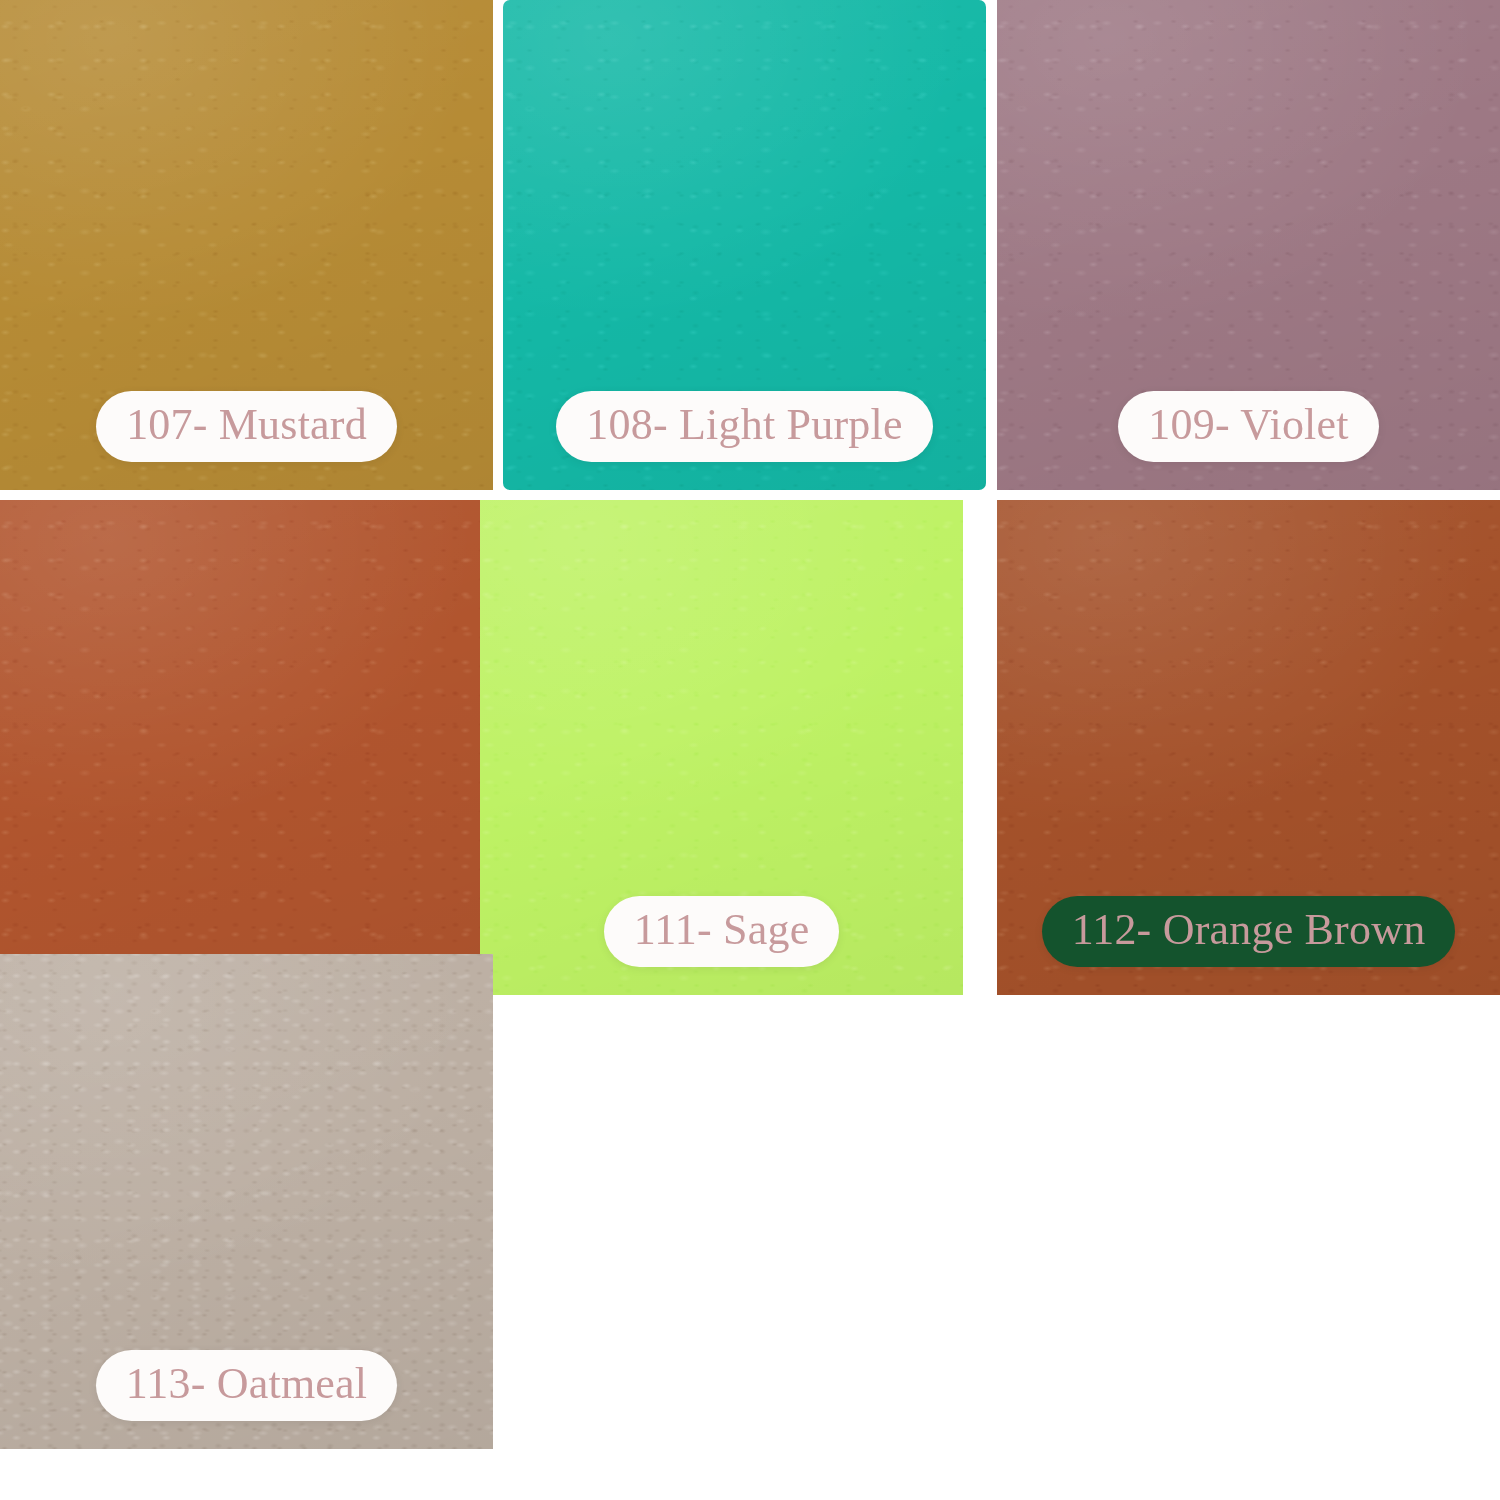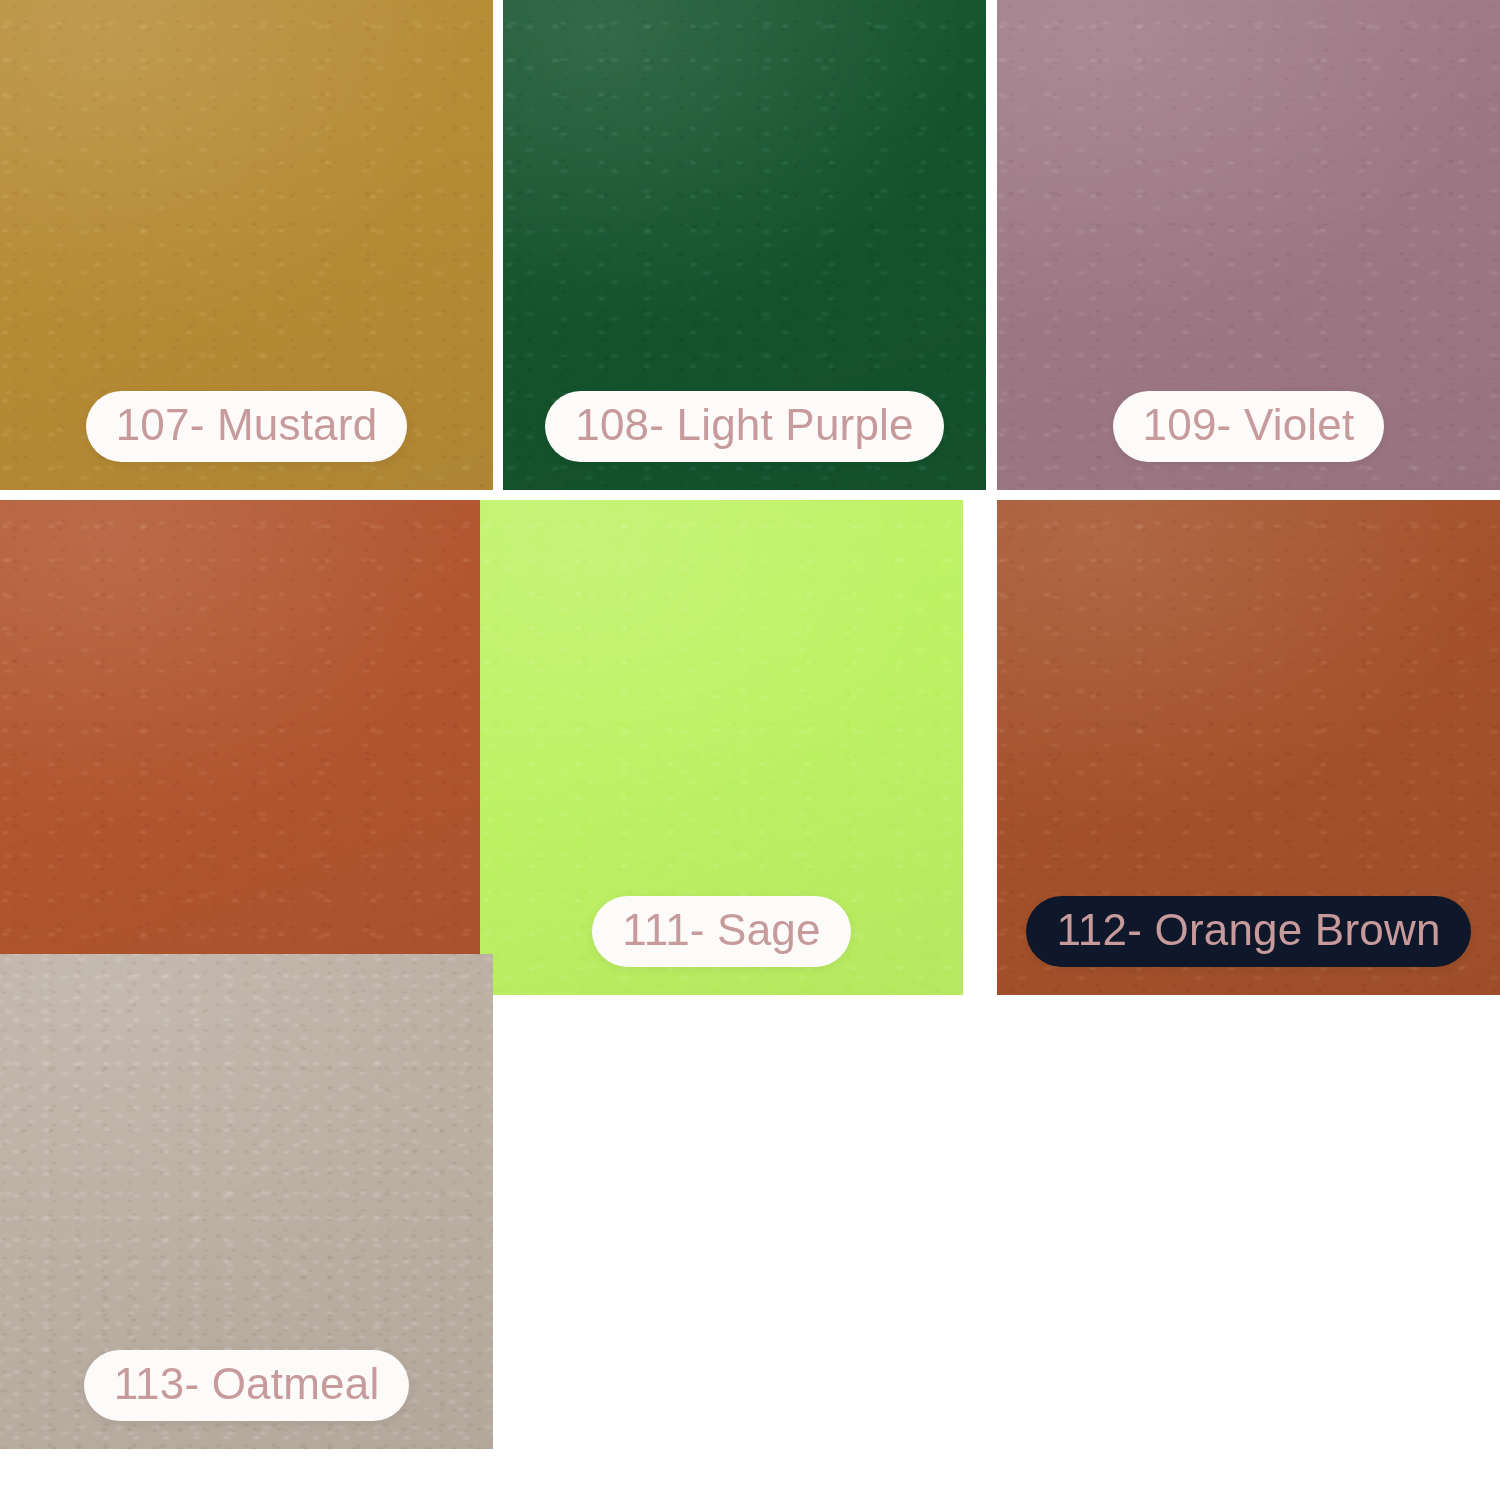--- a/index.html
+++ b/index.html
@@ -12,20 +12,21 @@
     height: 1500px;
     font-family: "Liberation Sans", sans-serif;
     overflow: hidden;
   }
 
   #palette-board {
     position: relative;
     width: 1500px;
     height: 1308px;
     background: #ffffff;
+    font-family: Liberation Serif, serif;
   }
 
   
   .swatch {
     position: absolute;
     overflow: hidden;
     display: flex;
     align-items: flex-end;
     justify-content: center;
   }
@@ -90,21 +91,21 @@
 <div id="palette-board" style="background: rgb(255, 255, 255);">
 
   <div class="swatch" style="left: 0px; top: 0px; width: 493px; height: 490px; background: rgb(182, 139, 53);">
     <div class="sheen"></div>
     <div class="texture"></div>
     <div class="pill" style="background: rgb(253, 251, 250);">
       <span class="pill-label" style="color: rgb(199, 154, 156);">107- Mustard</span>
     </div>
   </div>
 
-  <div class="swatch" style="left: 503px; top: 0px; width: 483px; height: 490px; background: #14532d;">
+  <div class="swatch" style="left: 503px; top: 0px; width: 483px; height: 490px; background: #14b8a6; border-radius: 7px;">
     <div class="sheen"></div>
     <div class="texture"></div>
     <div class="pill" style="background: rgb(253, 251, 250);">
       <span class="pill-label" style="color: rgb(199, 154, 156);">108- Light Purple</span>
     </div>
   </div>
 
   <div class="swatch" style="left: 997px; top: 0px; width: 503px; height: 490px; background: rgb(157, 120, 132);">
     <div class="sheen"></div>
     <div class="texture"></div>
@@ -122,21 +123,21 @@
     <div class="sheen"></div>
     <div class="texture"></div>
     <div class="pill" style="background: rgb(253, 251, 250);">
       <span class="pill-label" style="color: rgb(199, 154, 156);">111- Sage</span>
     </div>
   </div>
 
   <div class="swatch" style="left: 997px; top: 500px; width: 503px; height: 495px; background: rgb(164, 81, 42);">
     <div class="sheen"></div>
     <div class="texture"></div>
-    <div class="pill" style="background: #0f172a;">
+    <div class="pill" style="background: #14532d;">
       <span class="pill-label" style="color: rgb(199, 154, 156);">112- Orange Brown</span>
     </div>
   </div>
 
   <div class="swatch stucco" style="left: 0px; top: 954px; width: 493px; height: 495px; background: rgb(188, 175, 163);">
     <div class="sheen"></div>
     <div class="texture"></div>
     <div class="pill" style="background: rgb(253, 251, 250);">
       <span class="pill-label" style="color: rgb(199, 154, 156);">113- Oatmeal</span>
     </div>

